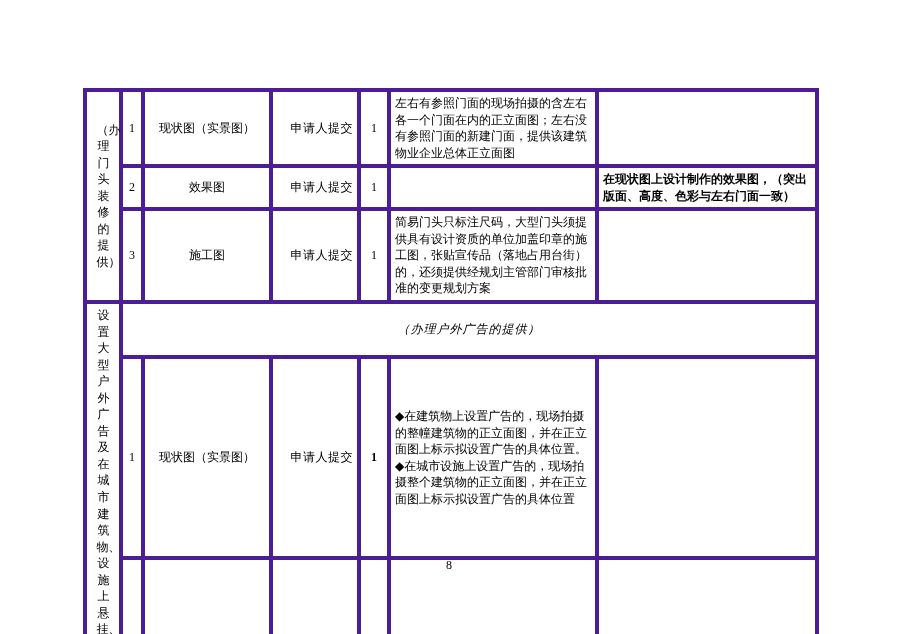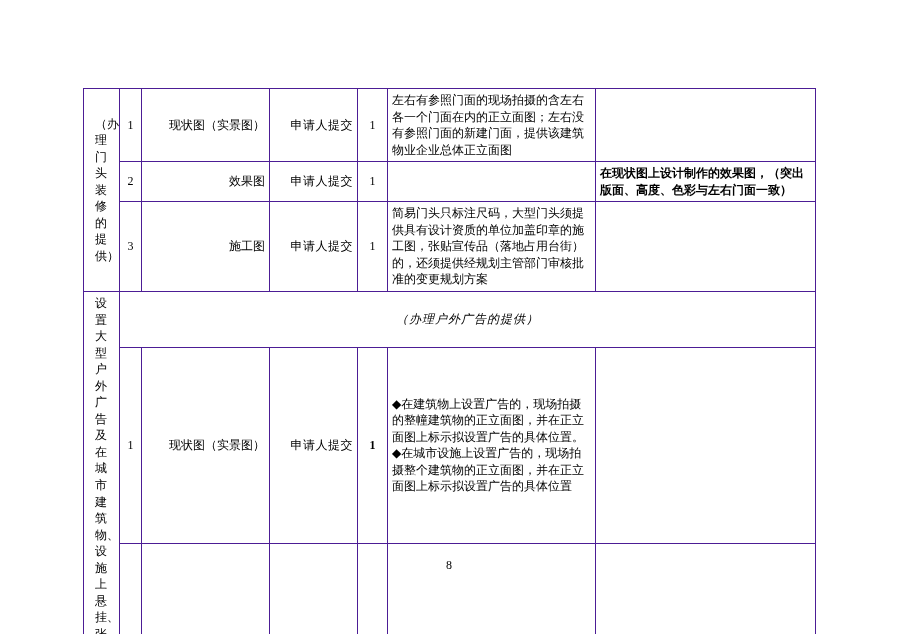--- a/index.html
+++ b/index.html
@@ -22,21 +22,21 @@
   }
   .doc-table {
     position: absolute;
     left: 83px;
     top: 88px;
     width: 732px;
     border-collapse: collapse;
     table-layout: fixed;
   }
   .doc-table td {
-    border: 1px solid #4c1d95;
+    border: 4px solid #4c1d95;
     padding: 3px 4px;
     vertical-align: middle;
     font-size: 12px;
     line-height: 1.38;
   }
   
   col.c-cat   { width: 36px; }
   col.c-no    { width: 22px; }
   col.c-item  { width: 128px; }
   col.c-who   { width: 88px; }
@@ -50,29 +50,29 @@
     padding: 2px 1px;
     font-size: 12px;
     line-height: 1.25;
   }
   .cat-cell .vtext {
     display: block;
     width: 13px;
     margin: 0 auto;
     word-break: break-all;
     white-space: normal;
-    text-align: left;
+    text-align: right;
   }
   .no-cell {
     text-align: center;
     vertical-align: middle;
     font-size: 12px;
   }
   .item-cell {
-    text-align: right;
+    text-align: center;
     vertical-align: middle;
     padding-left: 6px;
   }
   .who-cell {
     text-align: right;
     vertical-align: middle;
     letter-spacing: 0.5px;
     margin-top: 36px;
   }
   .qty-cell {

